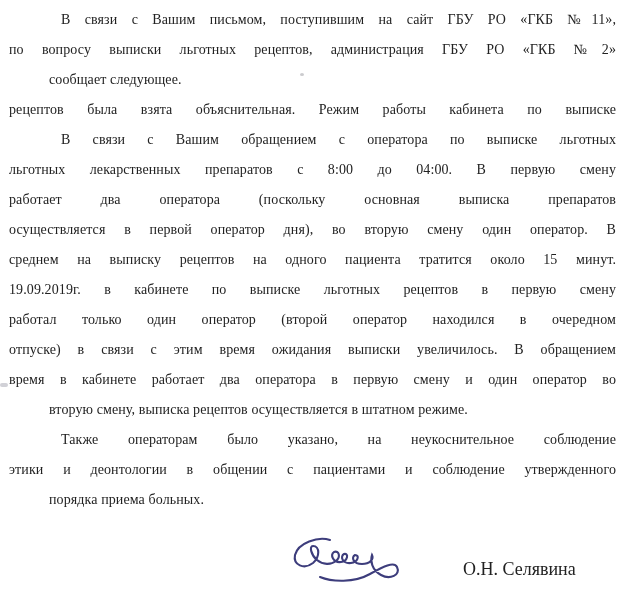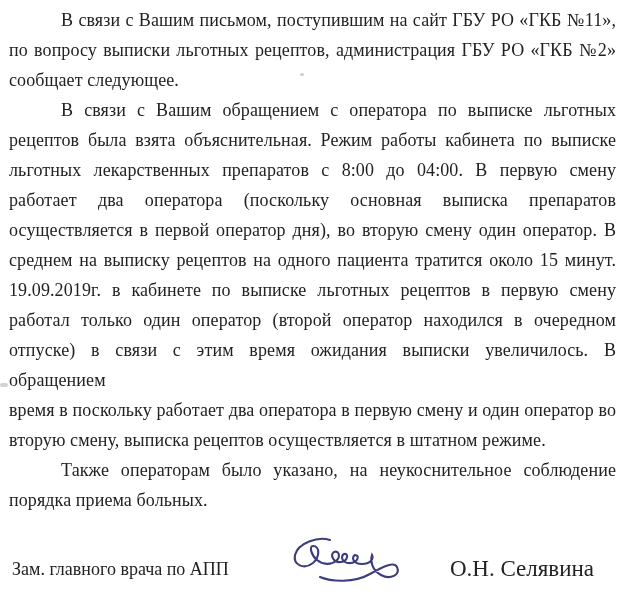--- a/index.html
+++ b/index.html
@@ -22,46 +22,47 @@
   }
   .text-block {
     position: absolute;
     left: 9px;
     top: 5px;
     width: 607px;
   }
   .line {
     margin: 0;
     padding: 0;
-    font-size: 18px;
+    font-size: 14px;
     line-height: 30px;
     text-align: justify;
     text-align-last: justify;
     white-space: normal;
     letter-spacing: 0.1px;
   }
   .line.indent {
     text-indent: 52px;
   }
   .line.end {
     text-align-last: left;
+    margin-left: 40px;
   }
   .sig-label {
     position: absolute;
     left: 12px;
     top: 557px;
     font-size: 18px;
     line-height: 24px;
     white-space: nowrap;
   }
   .sig-name {
     position: absolute;
-    left: 450px;
+    left: 463px;
     top: 557px;
-    font-size: 23px;
+    font-size: 18px;
     line-height: 24px;
     white-space: nowrap;
   }
   .sig-mark {
     position: absolute;
     left: 284px;
     top: 532px;
     width: 132px;
     height: 60px;
   }
@@ -94,37 +95,37 @@
 </head>
 <body>
 
 <div class="page">
 
   <div class="text-block">
     <p class="line indent">В связи с Вашим письмом, поступившим на сайт ГБУ РО «ГКБ №11»,</p>
     <p class="line">по вопросу выписки льготных рецептов, администрация ГБУ РО «ГКБ №2»</p>
     <p class="line end">сообщает следующее.</p>
 
+    <p class="line">рецептов была взята объяснительная. Режим работы кабинета по выписке</p>
     <p class="line indent">В связи с Вашим обращением с оператора по выписке льготных</p>
-    <p class="line">рецептов была взята объяснительная. Режим работы кабинета по выписке</p>
     <p class="line">льготных лекарственных препаратов с 8:00 до 04:00. В первую смену</p>
     <p class="line">работает два оператора (поскольку основная выписка препаратов</p>
     <p class="line">осуществляется в первой оператор дня), во вторую смену один оператор. В</p>
     <p class="line">среднем на выписку рецептов на одного пациента тратится около 15 минут.</p>
     <p class="line">19.09.2019г. в кабинете по выписке льготных рецептов в первую смену</p>
     <p class="line">работал только один оператор (второй оператор находился в очередном</p>
     <p class="line">отпуске) в связи с этим время ожидания выписки увеличилось. В обращением</p>
-    <p class="line">время в поскольку работает два оператора в первую смену и один оператор во</p>
+    <p class="line">время в кабинете работает два оператора в первую смену и один оператор во</p>
     <p class="line end">вторую смену, выписка рецептов осуществляется в штатном режиме.</p>
 
     <p class="line indent">Также операторам было указано, на неукоснительное соблюдение</p>
+    <p class="line">этики и деонтологии в общении с пациентами и соблюдение утвержденного</p>
     <p class="line end">порядка приема больных.</p>
   </div>
 
-  <div class="sig-label">Зам. главного врача по АПП</div>
 
   <div class="sig-mark">
     <svg viewBox="0 0 132 58" xmlns="http://www.w3.org/2000/svg" fill="none">
       <path stroke-width="2.1" stroke-linecap="round" fill="none" d="M 46 7
                C 34 3, 14 10, 11 22
                C 9 32, 20 37, 29 30
                C 36 24, 36 13, 29 13
                C 25 13, 27 22, 33 27
                C 39 32, 47 32, 52 28
                C 57 24, 55 17, 50 19

